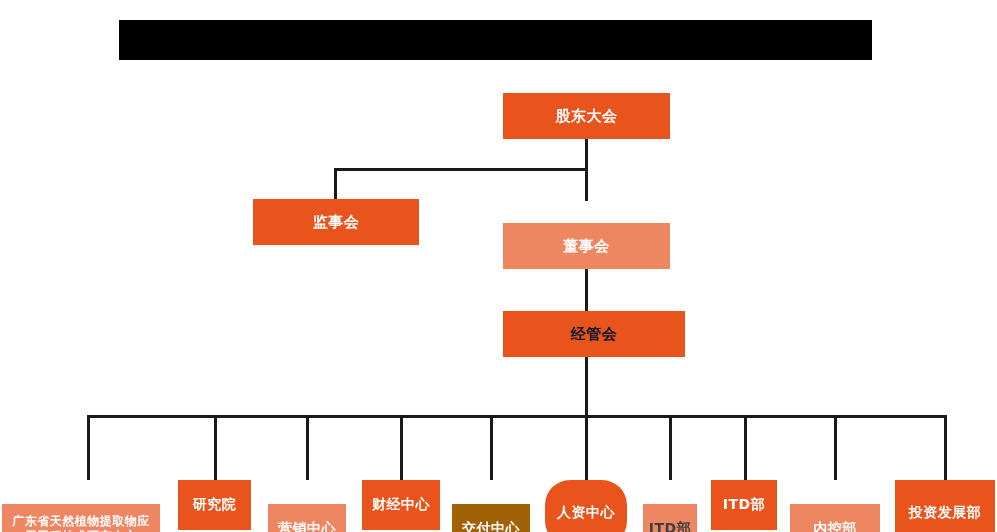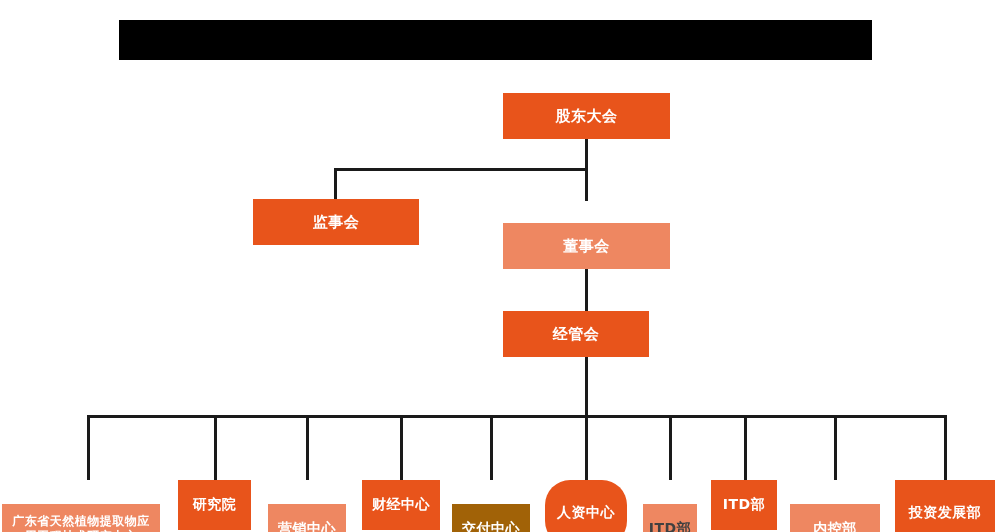--- a/index.html
+++ b/index.html
@@ -79,21 +79,21 @@
   <div id="nodes-layer">
       <div class="node dark" style="left: 503px; top: 93px; width: 167px; height: 46px; background: rgb(232, 84, 27); font-size: 15px; color: rgb(255, 255, 255);">
         <span class="node-label">股东大会</span>
       </div>
       <div class="node dark" style="left: 253px; top: 199px; width: 166px; height: 46px; background: rgb(232, 84, 27); font-size: 15px; color: rgb(255, 255, 255);">
         <span class="node-label">监事会</span>
       </div>
       <div class="node light" style="left: 503px; top: 199px; width: 167px; height: 46px; background: rgb(238, 135, 97); font-size: 15px; color: rgb(255, 255, 255);">
         <span class="node-label">董事会</span>
       </div>
-      <div class="node dark" style="left: 503px; top: 311px; width: 146px; height: 46px; background: rgb(232, 84, 27); font-size: 15px; color: #ffffff;">
+      <div class="node dark" style="left: 503px; top: 311px; width: 182px; height: 46px; background: rgb(232, 84, 27); font-size: 15px; color: #0f172a;">
         <span class="node-label">经管会</span>
       </div>
       <div class="node light" style="left: 2px; top: 480px; width: 158px; height: 50px; background: rgb(238, 135, 97); font-size: 12px; color: rgb(255, 255, 255);">
         <span class="node-label">广东省天然植物提取物应
 用工程技术研究中心</span>
       </div>
       <div class="node dark" style="left: 178px; top: 480px; width: 73px; height: 50px; background: rgb(232, 84, 27); font-size: 14px; color: rgb(255, 255, 255);">
         <span class="node-label">研究院</span>
       </div>
       <div class="node light" style="left: 268px; top: 480px; width: 78px; height: 50px; background: rgb(238, 135, 97); font-size: 14px; color: rgb(255, 255, 255);">

